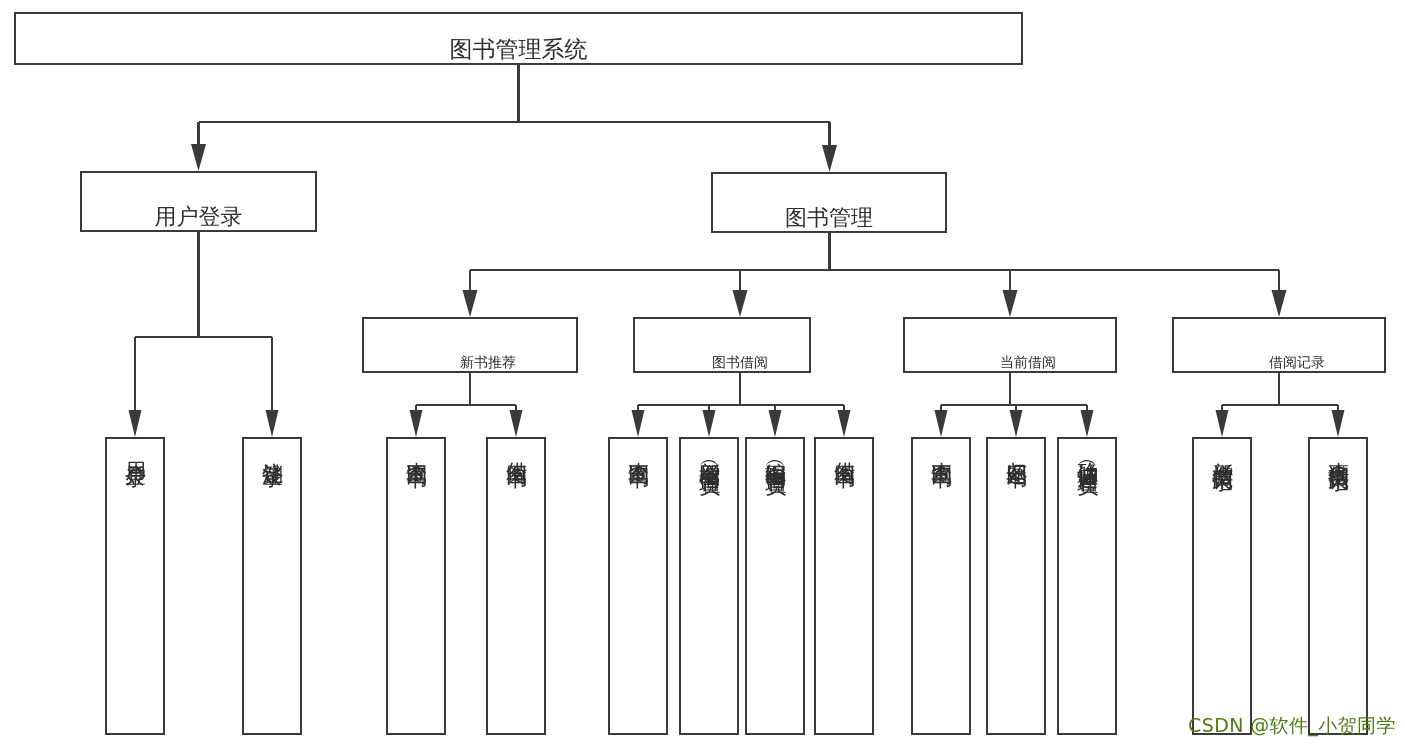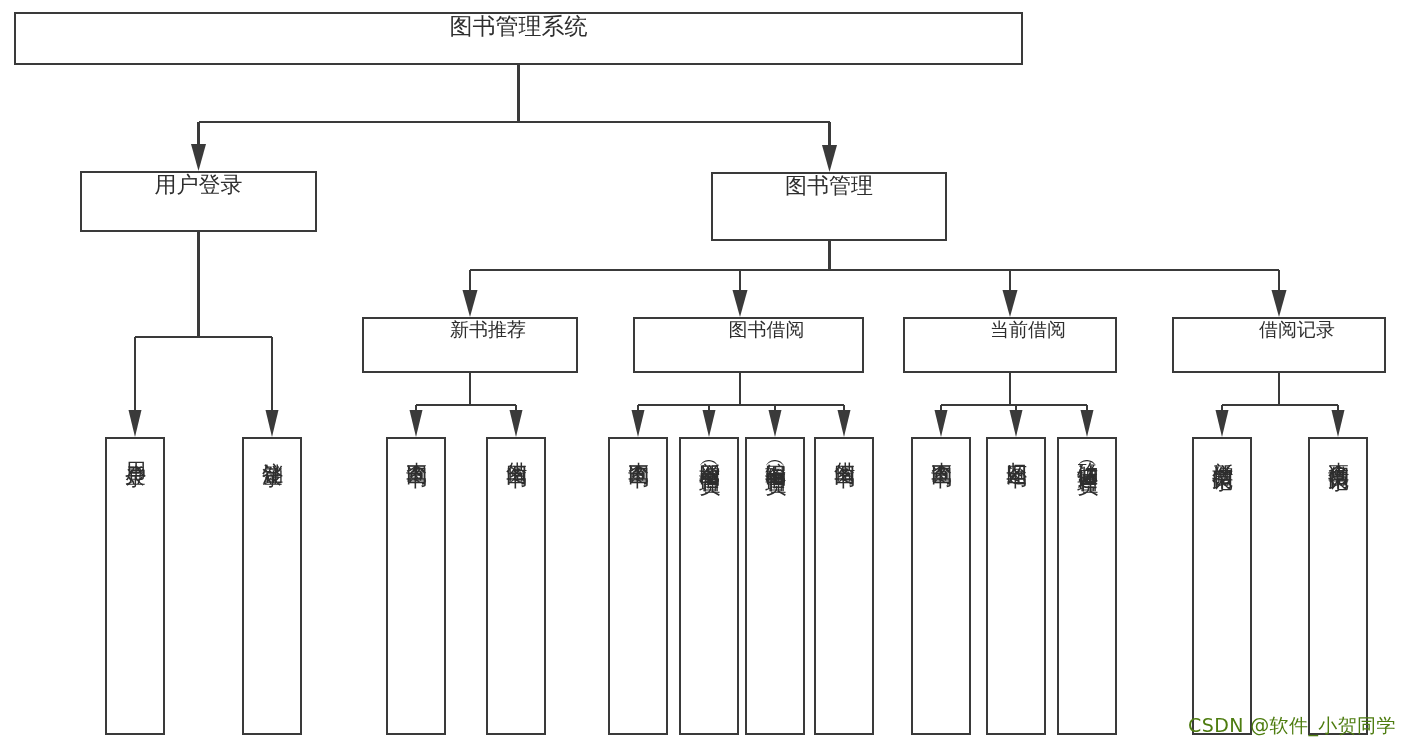--- a/index.html
+++ b/index.html
@@ -45,36 +45,36 @@
   }
 
   
   .node {
     position: absolute;
     box-sizing: border-box;
     background: #ffffff;
     border: 2.6px solid #3a3a3a;
     color: #2e2e2e;
     display: flex;
-    align-items: flex-start;
+    align-items: flex-end;
     justify-content: center;
     text-align: center;
     line-height: 1.12;
   }
 
   .node-root {
     font-size: 23px;
   }
 
   .node-l1 {
     font-size: 22px;
   }
 
   .node-l2 {
-    font-size: 19px;
+    font-size: 14px;
     padding-left: 36px;
   }
 
   
   .node-leaf {
     font-size: 21px;
     align-items: flex-start;
     justify-content: center;
     padding-top: 6px;
   }
@@ -172,29 +172,29 @@
   </svg>
 
   <div class="node node-root" style="left:14px; top:12px; width:1009px; height:53px;">
     <span>图书管理系统</span>
   </div>
 
   <div class="node node-l1" style="left:80px; top:171px; width:237px; height:61px;">
     <span>用户登录</span>
   </div>
 
-  <div class="node node-l1" style="left:711px; top:172px; width:236px; height:69px;">
+  <div class="node node-l1" style="left:711px; top:172px; width:236px; height:61px;">
     <span>图书管理</span>
   </div>
 
   <div class="node node-l2" style="left:362px; top:317px; width:216px; height:56px;">
     <span>新书推荐</span>
   </div>
 
-  <div class="node node-l2" style="left:633px; top:317px; width:231px; height:56px;">
+  <div class="node node-l2" style="left:633px; top:317px; width:178px; height:56px;">
     <span>图书借阅</span>
   </div>
 
   <div class="node node-l2" style="left:1172px; top:317px; width:214px; height:56px;">
     <span>借阅记录</span>
   </div>
 
   <div class="node node-l2" style="left:903px; top:317px; width:214px; height:56px;">
     <span>当前借阅</span>
   </div>

